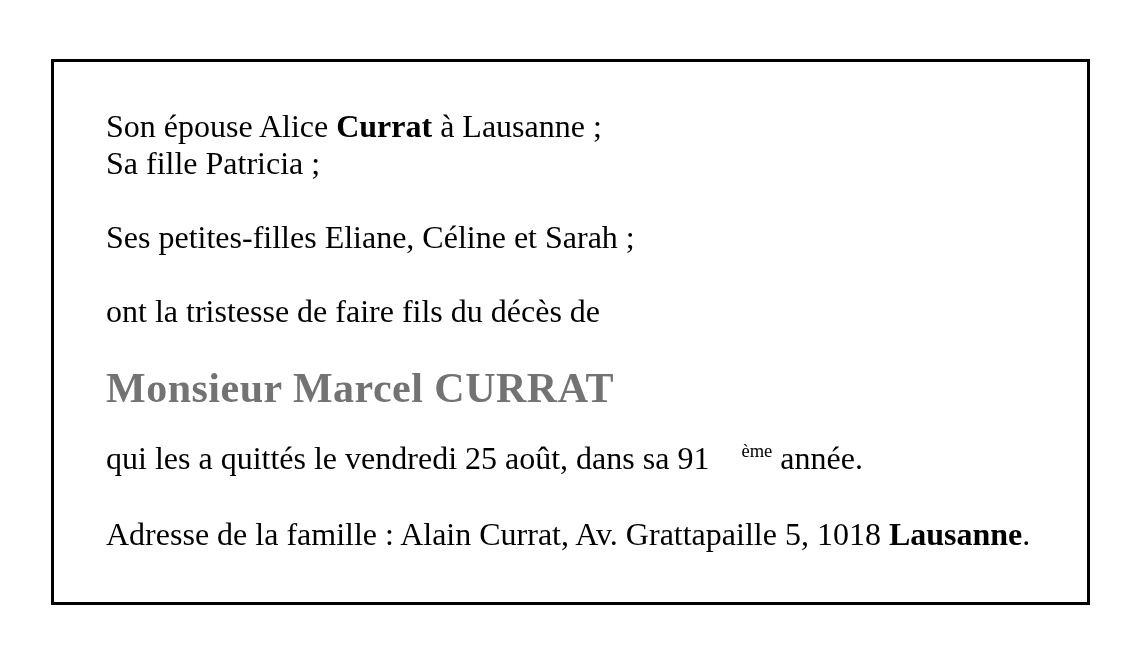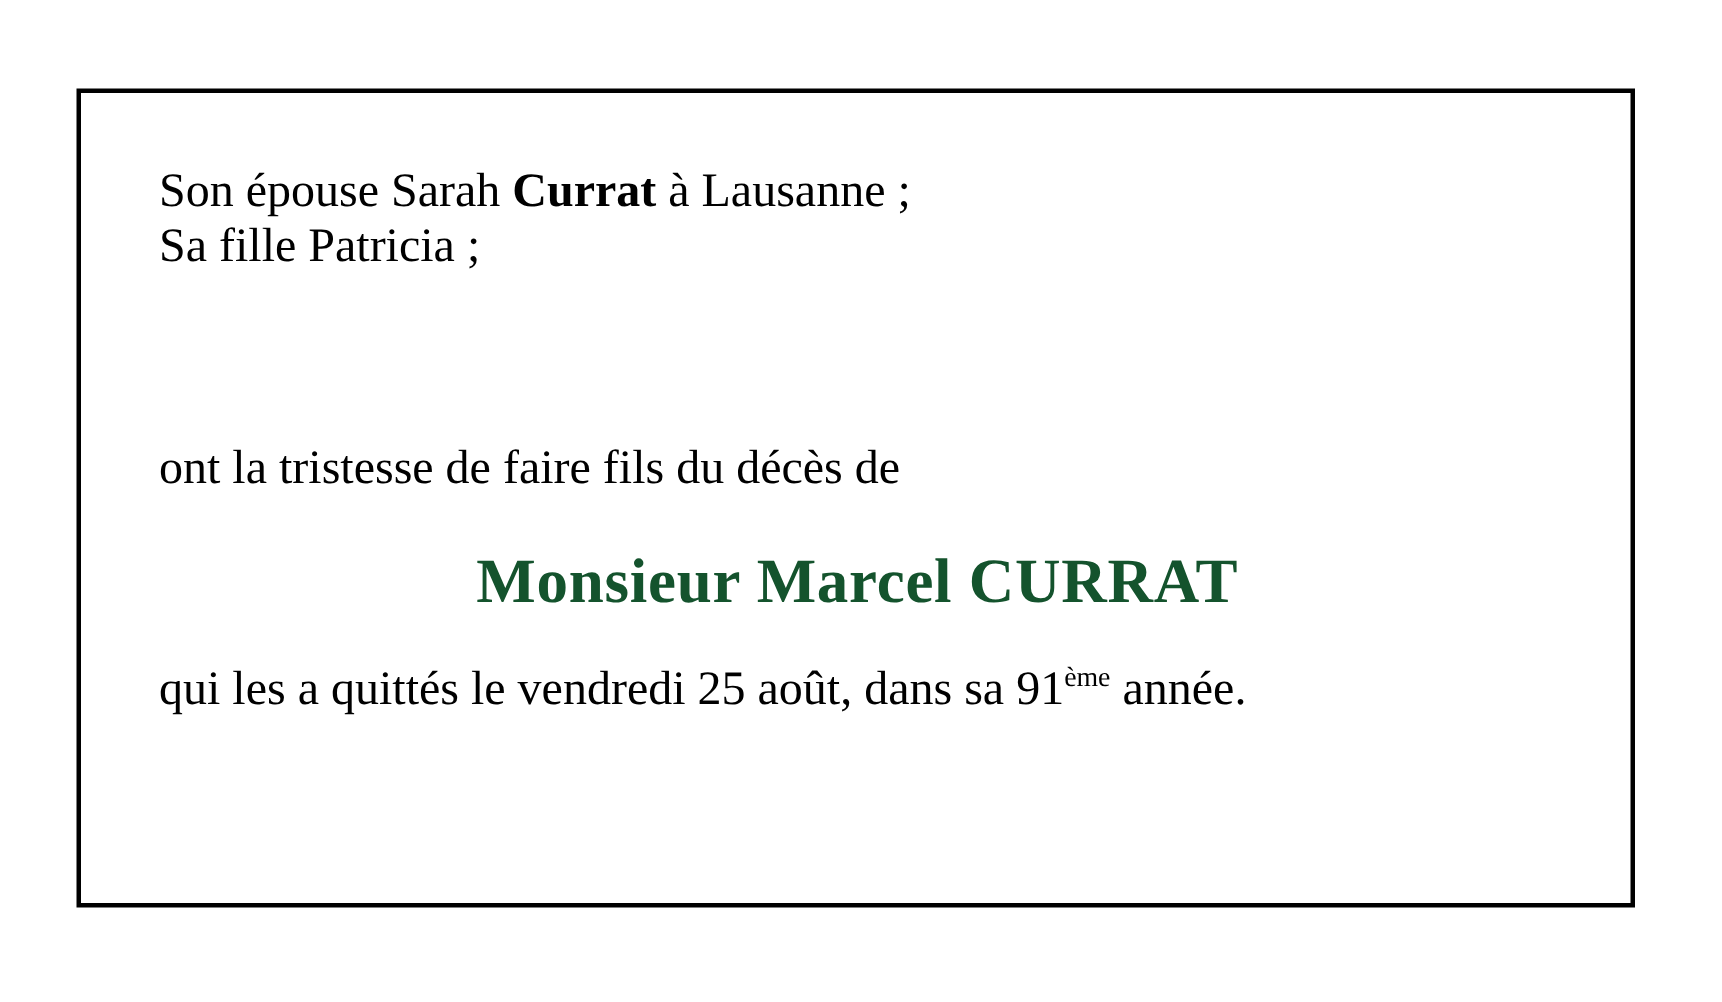--- a/index.html
+++ b/index.html
@@ -37,49 +37,51 @@
     white-space: nowrap;
   }
   .details-block {
     line-height: 38px;
   }
   .deceased-title {
     margin: 34px 0 26px 0;
     font-size: 42px;
     line-height: 49px;
     font-weight: bold;
-    text-align: center;
+    text-align: left;
     letter-spacing: 0.5px;
-    color: #14532d;
+    color: #737373;
   }
   b {
     font-weight: bold;
   }
   sup.ord {
     font-size: 58%;
     vertical-align: super;
     line-height: 0;
+    margin-left: 32px;
   }
 </style>
 </head>
 <body>
 
 <div class="page">
   <div class="notice-box">
 
     <p class="body-block">
-      <span class="line"><span>Son épouse Sarah </span><b>Currat</b><span> à Lausanne ;</span></span><br>
+      <span class="line"><span>Son épouse Alice </span><b>Currat</b><span> à Lausanne ;</span></span><br>
       <span class="line">Sa fille Patricia ;</span><br>
       <br>
-      <br>
+      <span class="line">Ses petites-filles Eliane, Céline et Sarah ;</span><br>
       <br>
       <span class="line">ont la tristesse de faire fils du décès de</span>
     </p>
 
     <h1 class="deceased-title">Monsieur Marcel CURRAT</h1>
 
     <p class="body-block details-block">
       <span class="line"><span>qui les a quittés le vendredi 25 août, dans sa 91</span><sup class="ord">ème</sup><span> année.</span></span><br>
       <br>
+      <span class="line"><span>Adresse de la famille : Alain Currat, Av. Grattapaille 5, 1018 </span><b>Lausanne</b><span>.</span></span>
     </p>
 
   </div>
 </div>
 
 </body></html>

